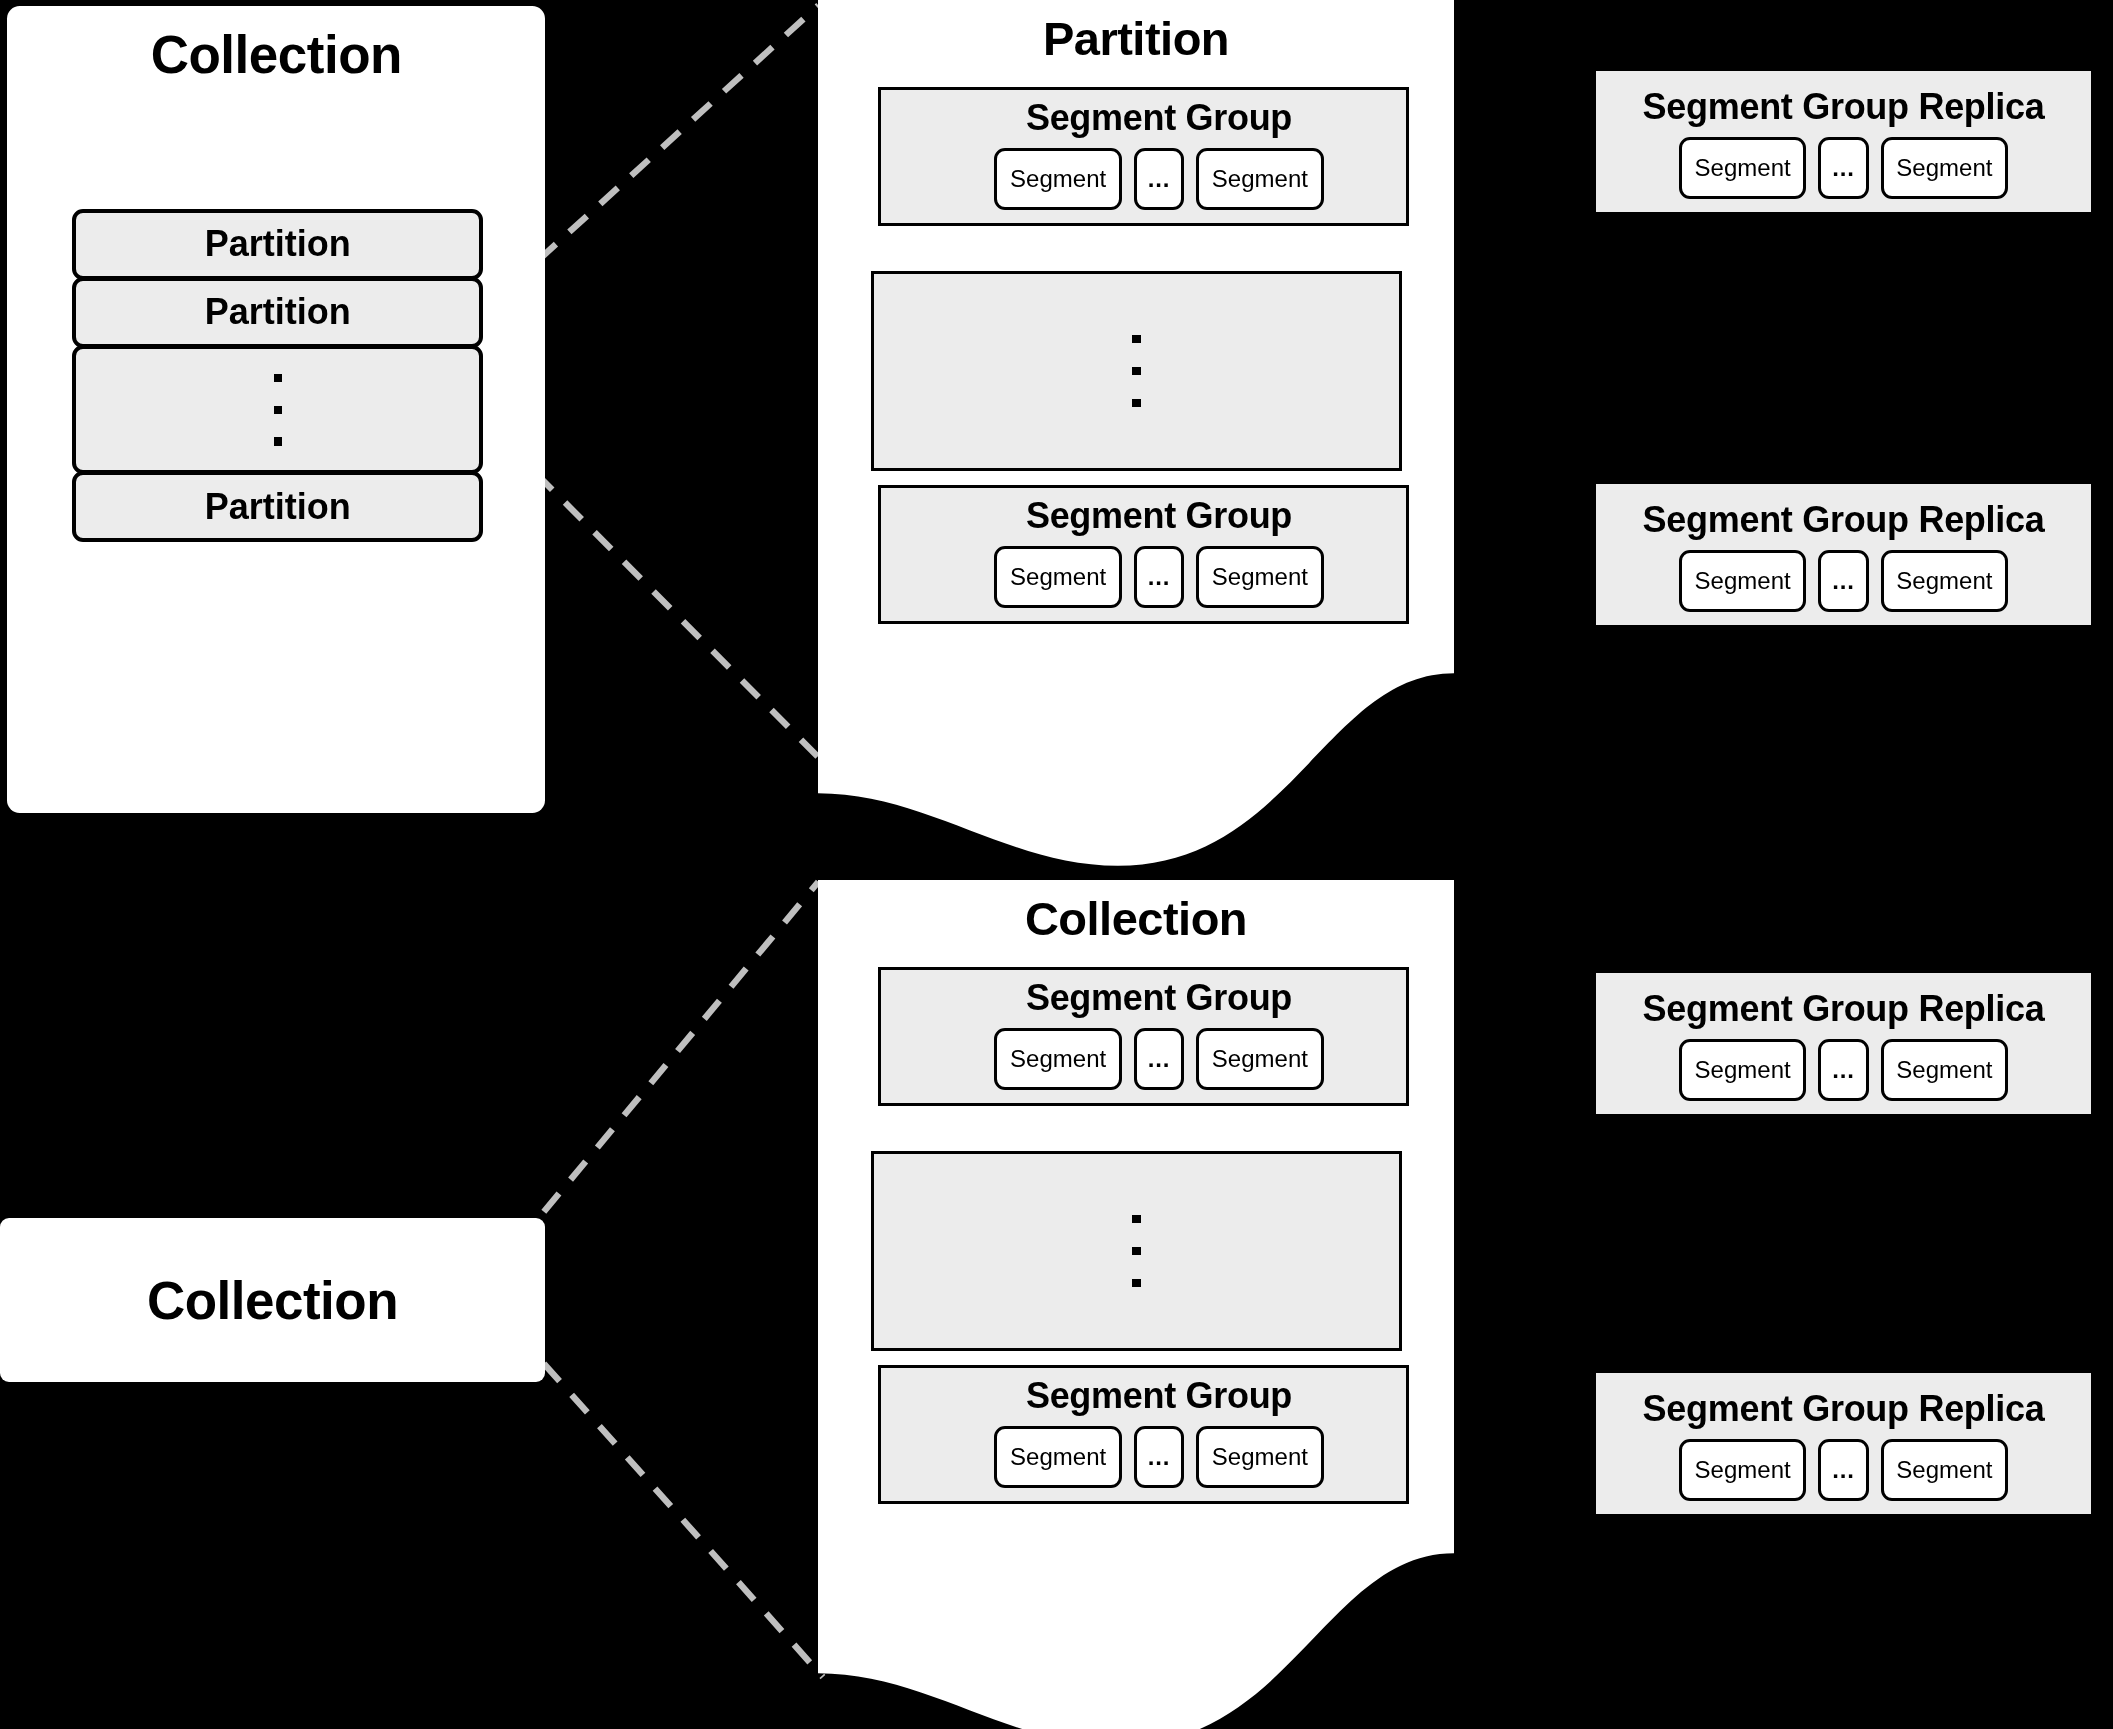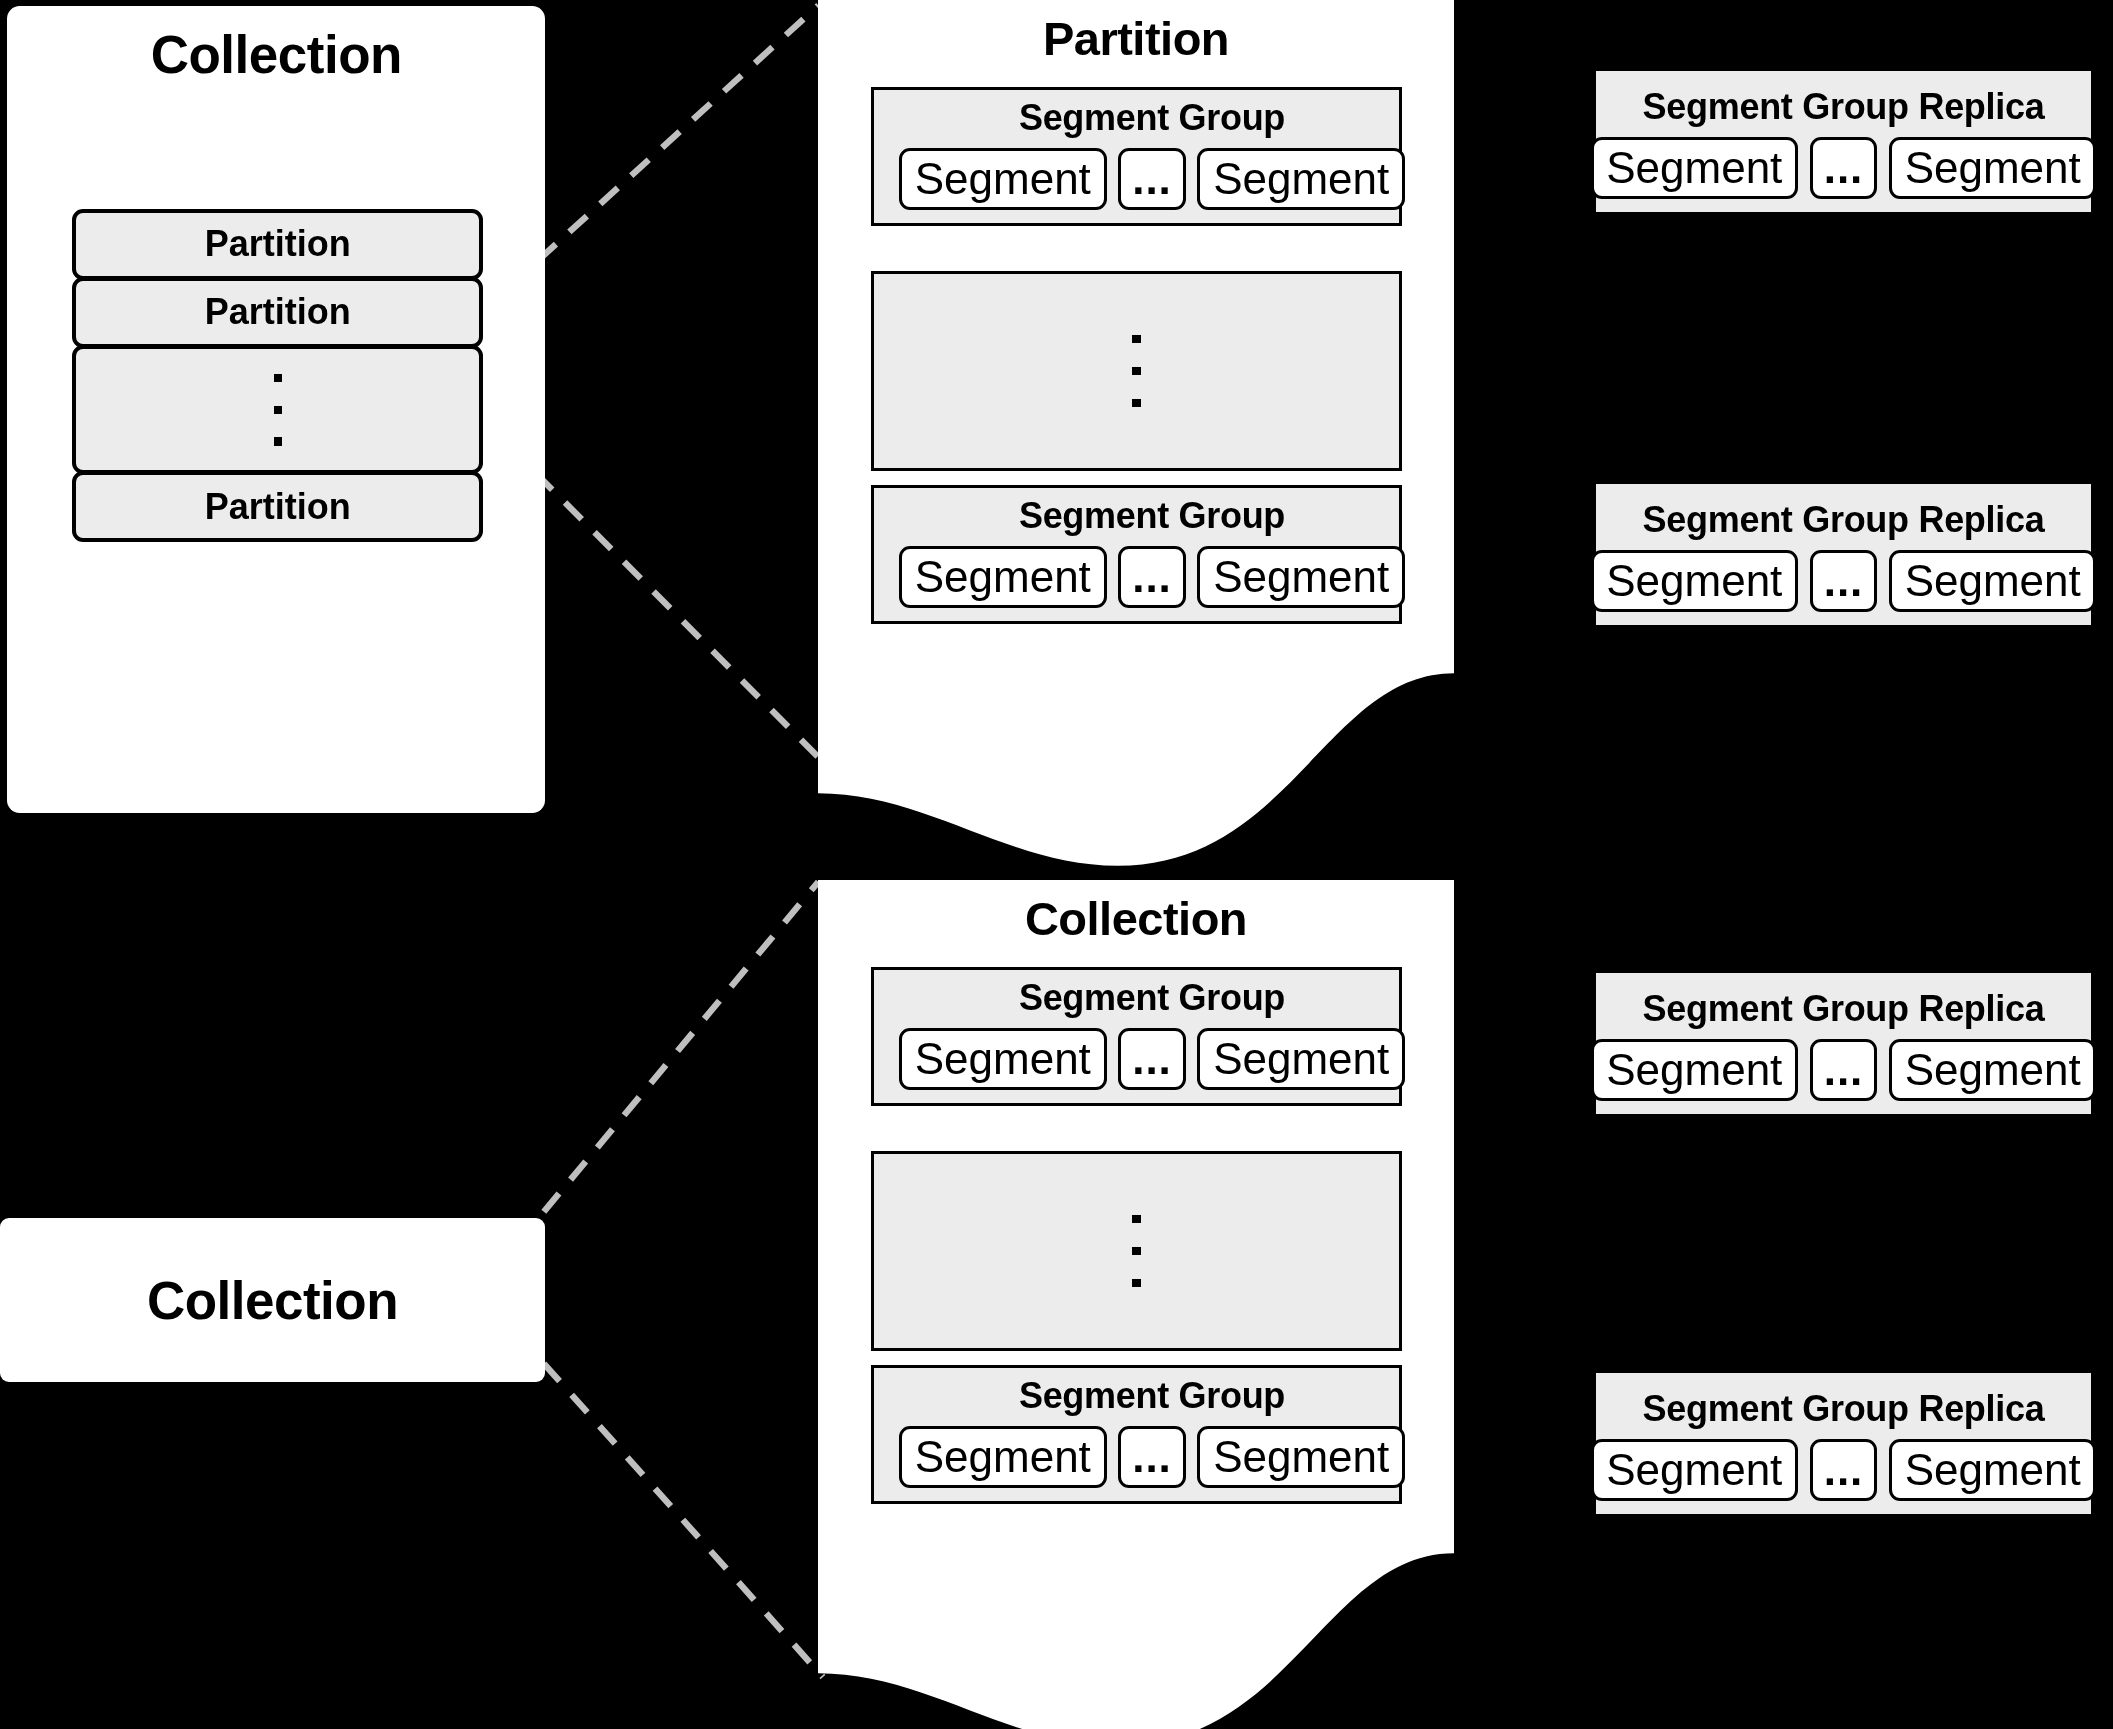--- a/index.html
+++ b/index.html
@@ -101,21 +101,21 @@
     top:11px;
     text-align:center;
     font-size:47px;
     font-weight:bold;
     color:#000;
     letter-spacing:-0.5px;
   }
 
   .seg-group{
     position:absolute;
-    left:53px;
+    left:60px;
     width:531px;
     box-sizing:border-box;
     background:#ececec;
     border:3.6px solid #000;
     padding-left:31px;
   }
   .seg-group-title{
     text-align:center;
     font-size:36px;
     font-weight:bold;
@@ -132,21 +132,21 @@
   }
   .seg-box{
     box-sizing:border-box;
     background:#fff;
     border:3.6px solid #000;
     border-radius:11px;
     height:62px;
     display:flex;
     align-items:center;
     justify-content:center;
-    font-size:44px;
+    font-size:24px;
     color:#000;
     padding:0 12.7px;
   }
   .seg-box.ell{
     padding:0 11px;
     font-weight:bold;
     letter-spacing:0.9px;
   }
   .seg-gap{
     position:absolute;

